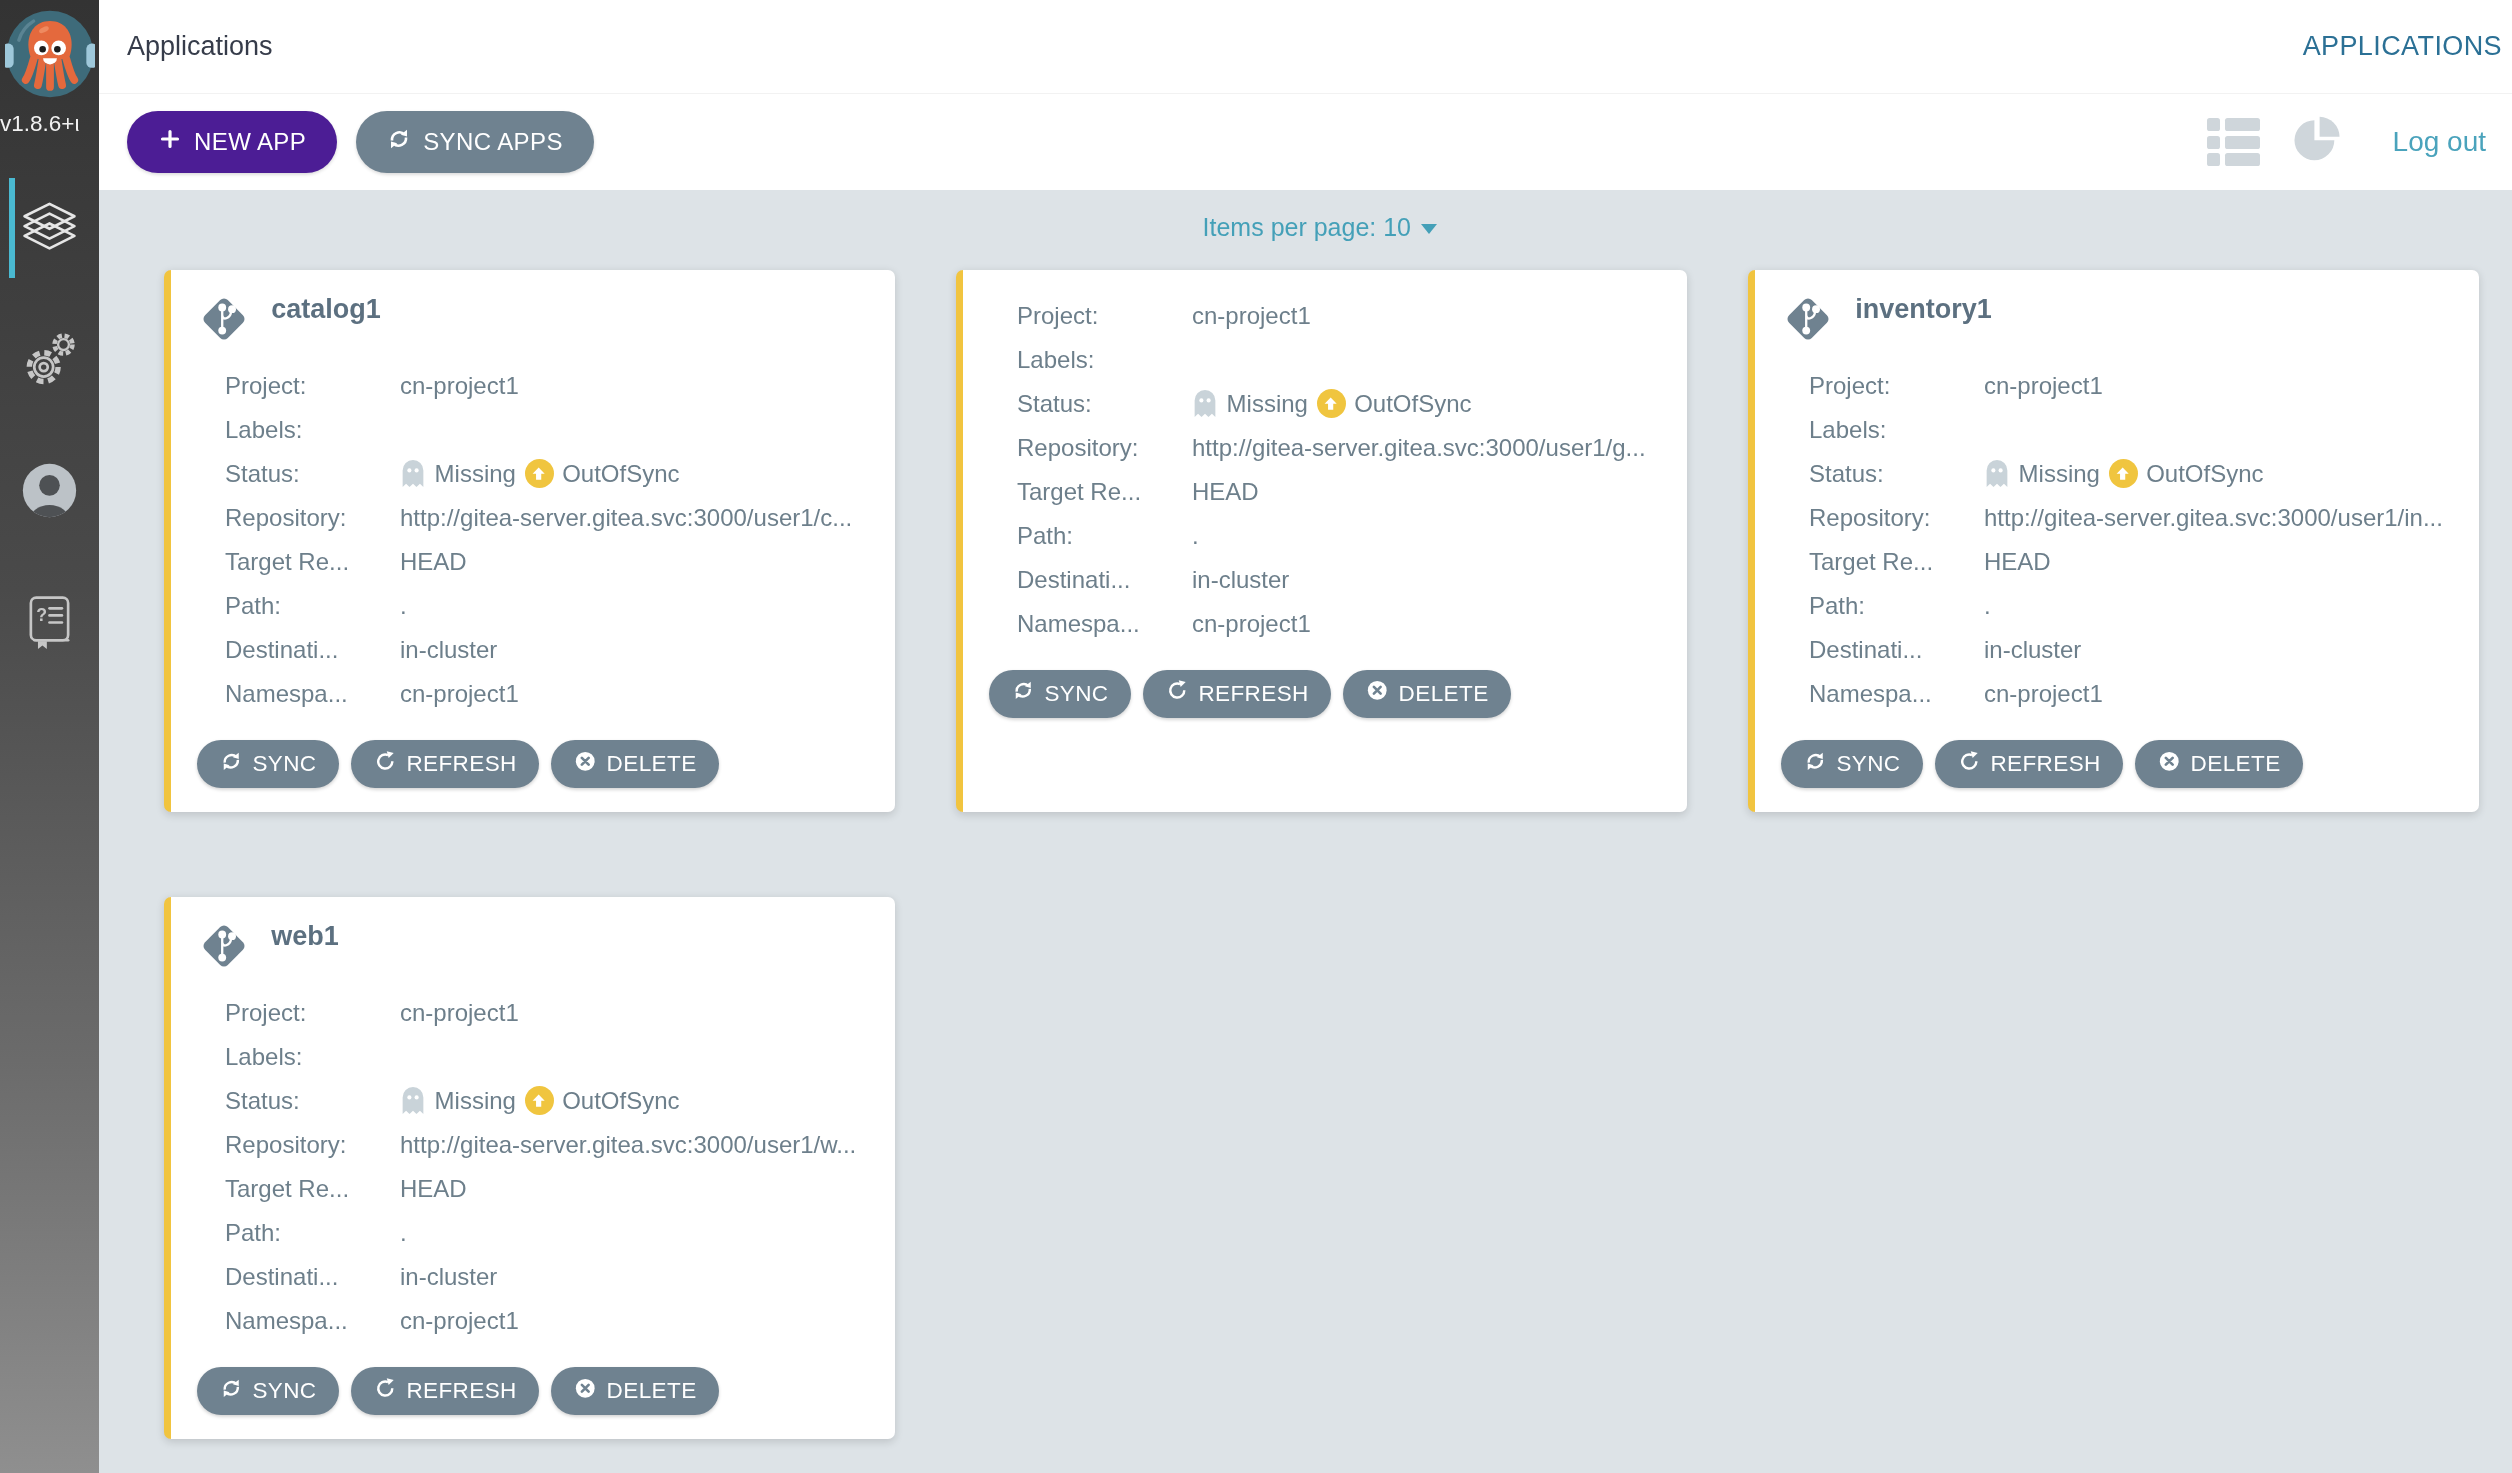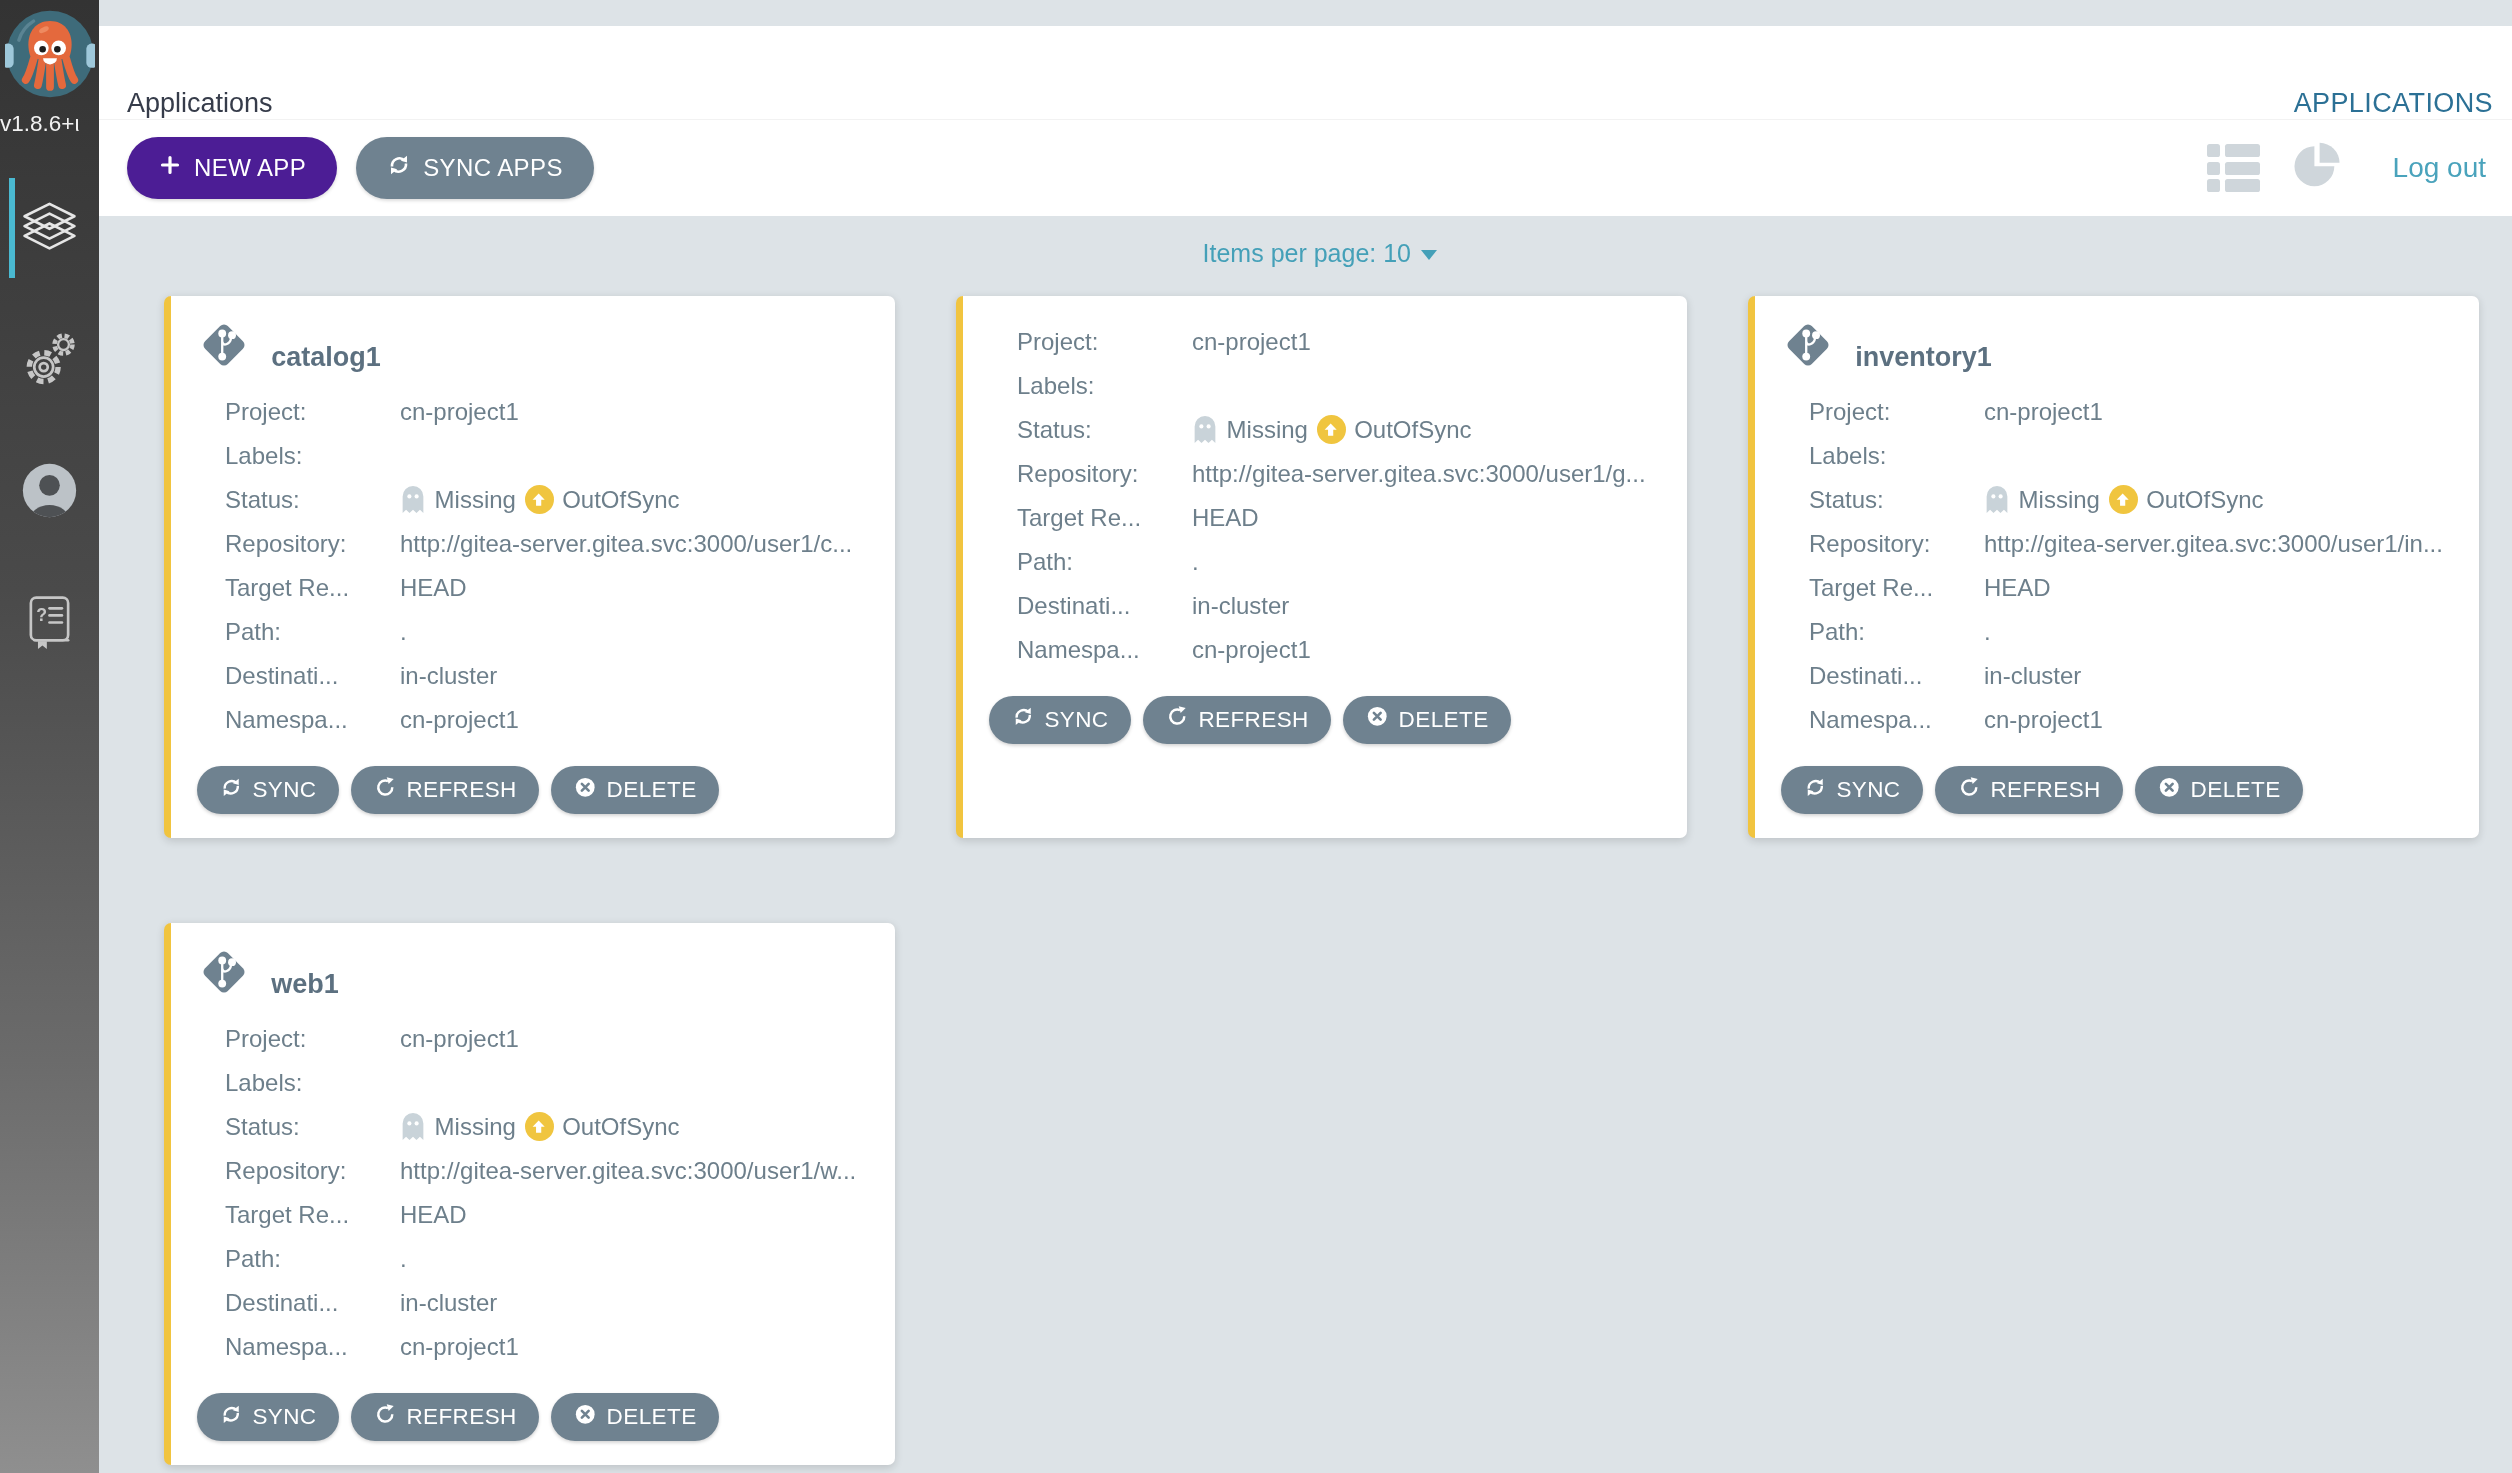--- a/index.html
+++ b/index.html
@@ -30,23 +30,22 @@
   .nav-item.active::before {
     content:""; position:absolute; left:8.6px; top:-1.7px; bottom:-1.7px; width:6px;
     background:#4ab9d1;
   }
 
   
   .main { flex:1; display:flex; flex-direction:column; min-width:0; }
 
   .topbar {
     height:93px; background:#ffffff; flex-shrink:0;
-    display:flex; align-items:flex-end; justify-content:space-between;
-    padding:0 19px 0 28px;
-    margin-top:26px;
+    display:flex; align-items:center; justify-content:space-between;
+    padding:0 10px 0 28px;
   }
   .breadcrumb { font-size:27px; font-weight:500; color:#363c4a; }
   .page-title { font-size:27px; font-weight:500; color:#2b7095; letter-spacing:0.4px; }
 
   .toolbar {
     height:97px; background:#ffffff; flex-shrink:0;
     border-top:1.7px solid #f2f2f2;
     display:flex; align-items:center; gap:19px; padding:0 26px 0 28px;
   }
   .btn-pill {
@@ -80,21 +79,21 @@
     margin-top:28px;
     display:grid; grid-template-columns:repeat(3,731px);
     column-gap:61px; row-gap:85px;
   }
   .card {
     width:731px; height:542px;
     background:#fff; border-left:7px solid #f1c43f; border-radius:7px;
     box-shadow:0 2.6px 8.6px rgba(0,0,0,.14);
     padding:24px 24px 0 26px; cursor:pointer;
   }
-  .card-head { display:flex; align-items:flex-end; gap:22.5px; margin-bottom:17.3px; padding-left:1.7px; }
+  .card-head { display:flex; align-items:flex-start; gap:22.5px; margin-bottom:17.3px; padding-left:1.7px; }
   .card-title { font-size:27px; font-weight:bold; color:#5c7080; }
 
   .row { display:flex; align-items:center; height:44px; font-size:24px; color:#6d7f8b;margin-left:28px; }
   .fl { width:175px; flex-shrink:0; white-space:nowrap; overflow:hidden; }
   .fv { white-space:nowrap; overflow:hidden; }
   .status-val { display:flex; align-items:center; gap:8.6px; }
   .oos-badge {
     width:29px; height:29px; border-radius:50%; background:#f0c53f;
     display:flex; align-items:center; justify-content:center; flex-shrink:0;
   }

